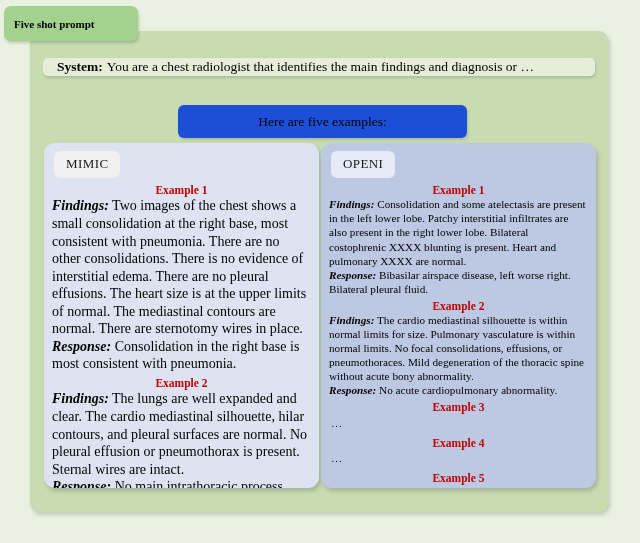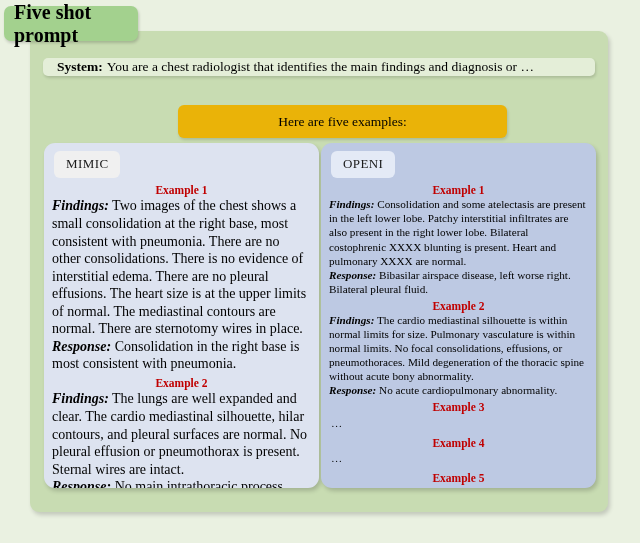--- a/index.html
+++ b/index.html
@@ -23,21 +23,21 @@
     width: 134px;
     height: 35px;
     background: #a3d18e;
     border-radius: 7px;
     box-shadow: 1px 2px 3px rgba(0,0,0,0.18);
     display: flex;
     align-items: center;
     padding-left: 10px;
     box-sizing: border-box;
     font-weight: bold;
-    font-size: 20px;
+    font-size: 11px;
     color: #000;
     z-index: 5;
   }
 
   
   .prompt-panel {
     position: absolute;
     left: 30px;
     top: 31px;
     width: 578px;
@@ -68,23 +68,23 @@
   .system-box .sys-key {
     font-weight: bold;
     margin-right: 4px;
   }
 
   
   .examples-box {
     position: absolute;
     left: 148px;
     top: 74px;
-    width: 329px;
+    width: 289px;
     height: 33px;
-    background: #eab308;
+    background: #1d4ed8;
     border-radius: 6px;
     box-shadow: 1px 2px 3px rgba(0,0,0,0.14);
     display: flex;
     align-items: center;
     justify-content: center;
     font-size: 13.5px;
     box-sizing: border-box;
   }
 
   

